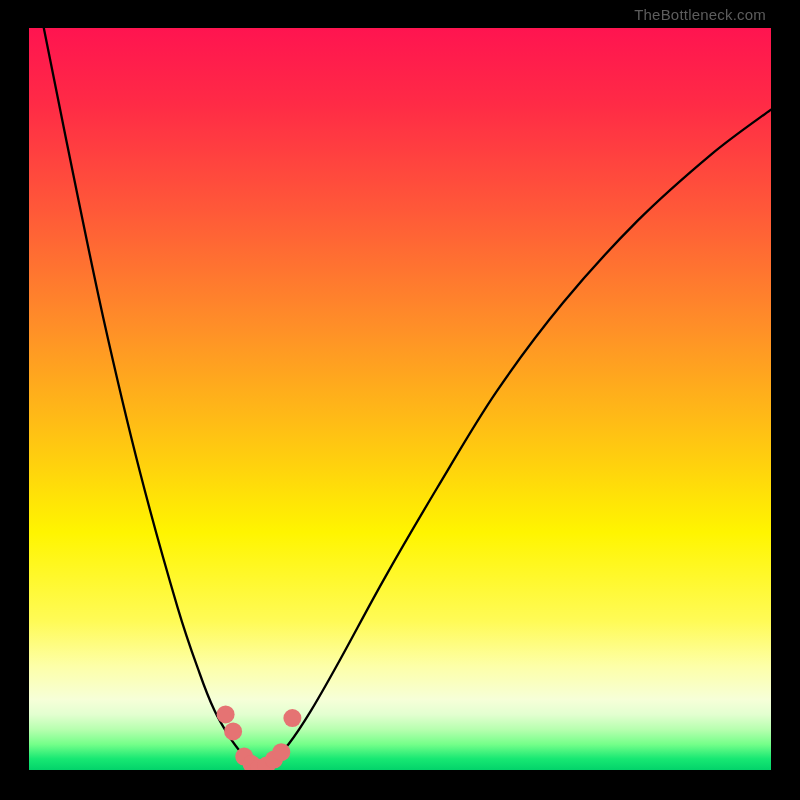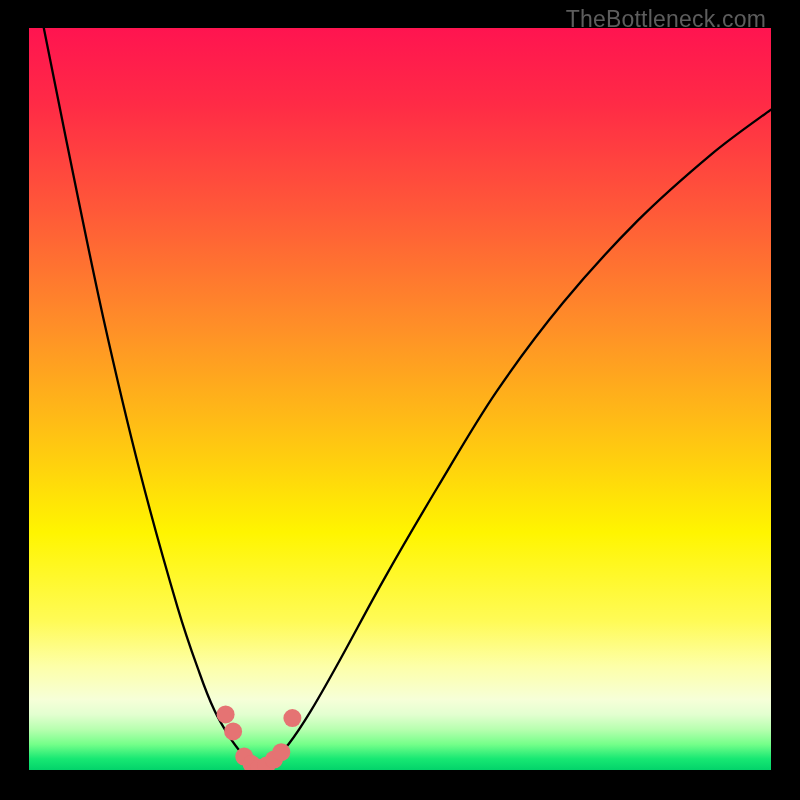--- a/index.html
+++ b/index.html
@@ -28,21 +28,21 @@
   .gradient {
     position: absolute;
     left: 0; top: 0;
     width: 100%; height: 100%;
   }
   .watermark {
     position: absolute;
     top: 6px;
     right: 34px;
     color: #5d5d5d;
-    font-size: 23px;
+    font-size: 15px;
     letter-spacing: 0.2px;
     font-weight: 400;
   }
   svg.curve {
     position: absolute;
     left: 0; top: 0;
     width: 742px; height: 742px;
   }
 </style>
 </head>

